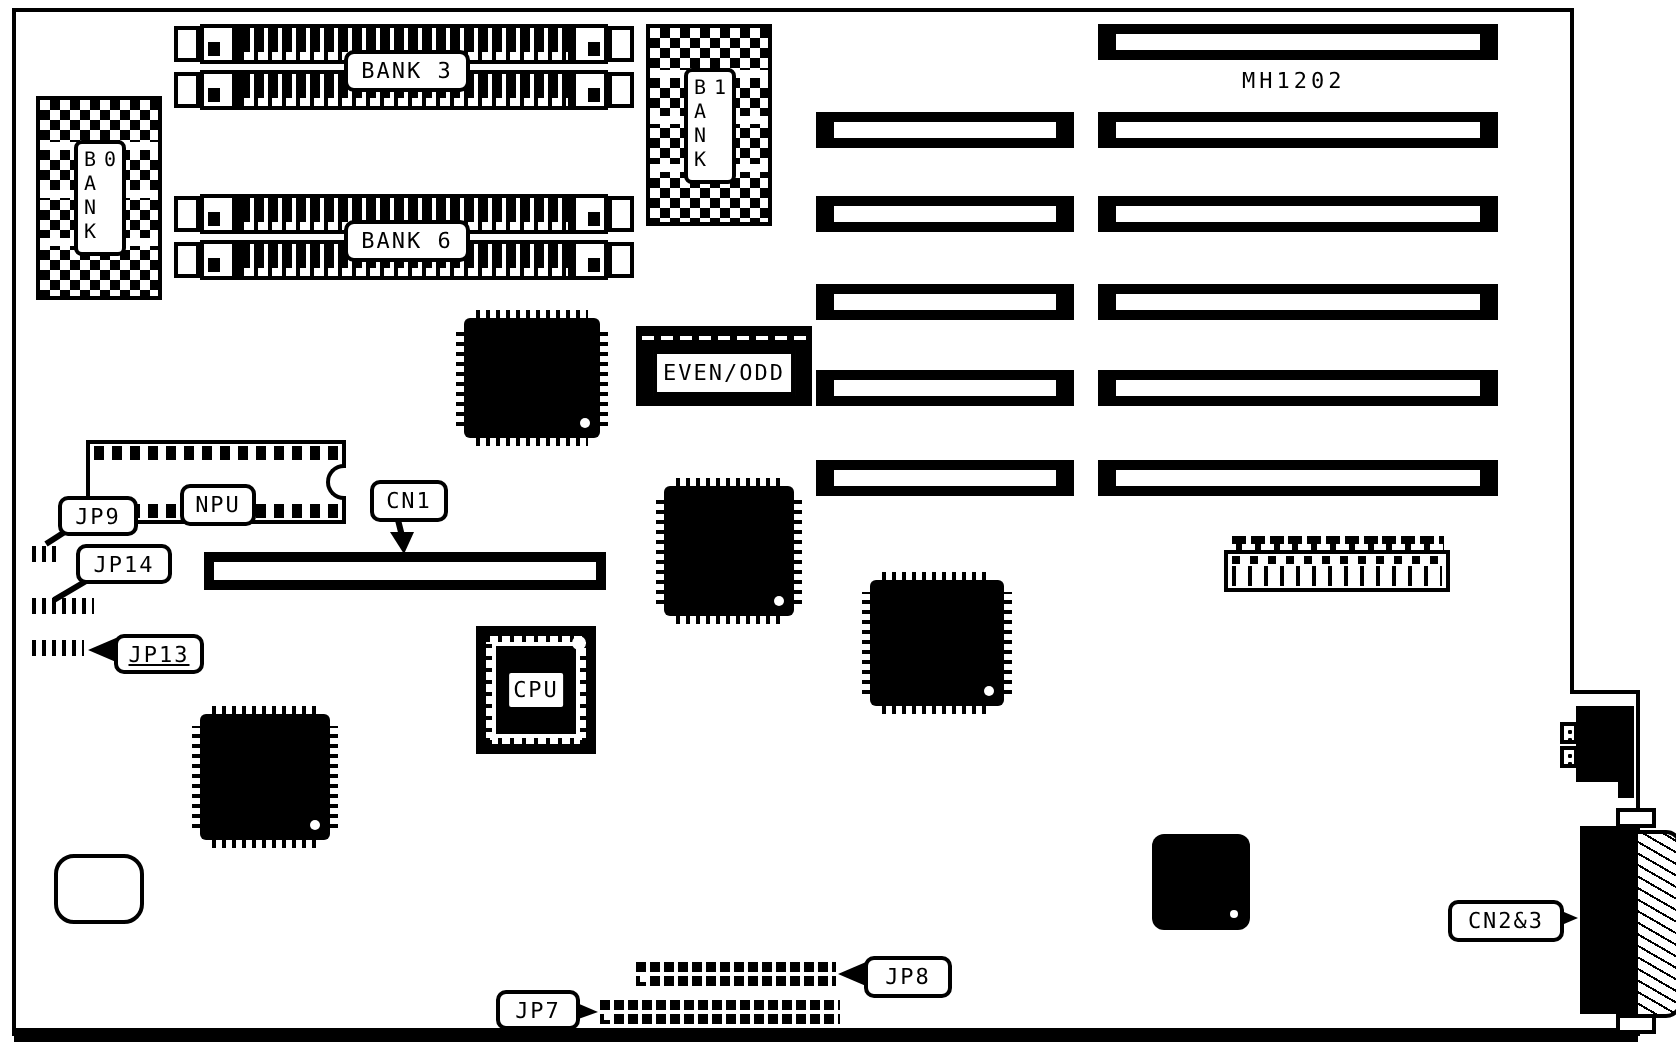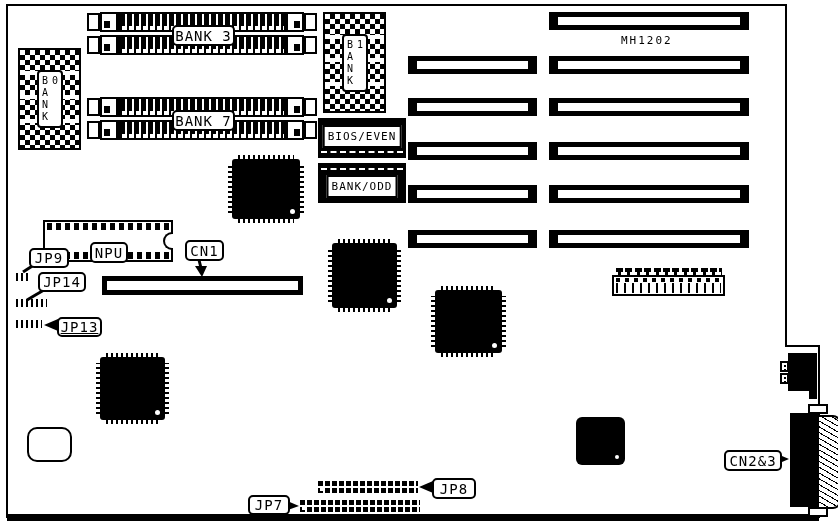--- a/index.html
+++ b/index.html
@@ -4,21 +4,21 @@
 <style>
   html,body{margin:0;padding:0;background:#fff;}
   .stage{position:relative;width:838px;height:527px;background:#fff;overflow:hidden;
          font-family:"DejaVu Sans Mono", monospace;color:#000;}
   svg.layer{position:absolute;left:0;top:0;z-index:0;}
   svg.tails{position:absolute;left:0;top:0;z-index:4;pointer-events:none;}
 
   
   .callout{position:absolute;z-index:5;background:#fff;border:2px solid #000;border-radius:5px;
            display:flex;align-items:center;justify-content:center;
-           font-size:14px;letter-spacing:1px;line-height:1;white-space:nowrap;}
+           font-size:11px;letter-spacing:1px;line-height:1;white-space:nowrap;}
 
   
   .dipblock{position:absolute;z-index:2;background:conic-gradient(#000 25%, #fff 0 50%, #000 0 75%, #fff 0);
             background-size:10px 10px;border:2px solid #000;}
   .dipgap{position:absolute;left:0;right:0;height:4px;background:#fff;}
   .vlabel{position:absolute;z-index:3;left:50%;top:50%;transform:translate(-50%,-50%);
           background:#fff;border:2px solid #000;border-radius:4px;
           writing-mode:vertical-lr;text-orientation:upright;
           font-size:10px;letter-spacing:1px;line-height:1;padding:3px 1px;
           display:flex;align-items:center;justify-content:center;}
@@ -176,29 +176,25 @@
   <div class="simm" style="left:87px;top:120px;width:230px;height:20px;">
     <div class="simm-endbox"></div>
     <div class="simm-latch"></div>
     <div class="simm-body">
         <div class="simm-teeth"></div>
         <div class="simm-ticks"></div>
       </div>
     <div class="simm-latch r"></div>
     <div class="simm-endbox"></div>
   </div>
-  <div class="callout" style="left:172px;top:110px;width:59px;height:17px;">BANK 7</div>
-
-  <div class="bios" style="left:318px;top:118px;width:88px;height:40px;">
-    <div class="bios-label" style="top:7px;">BIOS/EVEN</div>
-    <div class="bios-dash" style="bottom:5px;"></div>
-  </div>
+  <div class="callout" style="left:172px;top:110px;width:59px;height:17px;">BANK 6</div>
+
   <div class="bios" style="left:318px;top:163px;width:88px;height:40px;">
     <div class="bios-dash" style="top:5px;"></div>
-    <div class="bios-label" style="top:12px;">BANK/ODD</div>
+    <div class="bios-label" style="top:12px;">EVEN/ODD</div>
   </div>
 
   <div class="isa" style="left:549px;top:12px;width:200px;height:18px;"></div>
   <div class="isa" style="left:549px;top:56px;width:200px;height:18px;"></div>
   <div class="isa" style="left:549px;top:98px;width:200px;height:18px;"></div>
   <div class="isa" style="left:549px;top:142px;width:200px;height:18px;"></div>
   <div class="isa" style="left:549px;top:185px;width:200px;height:18px;"></div>
   <div class="isa" style="left:549px;top:230px;width:200px;height:18px;"></div>
 
   <div class="isa" style="left:408px;top:56px;width:129px;height:18px;"></div>
@@ -265,20 +261,26 @@
       <div class="pins-h" style="bottom:0;"></div>
     <div class="pins-v" style="left:0;"></div>
       <div class="pins-v" style="right:0;"></div>
     <div class="qfp-body"></div>
     <div class="qfp-dot"></div>
   </div>
   <div class="plcc" style="left:576px;top:417px;width:49px;height:48px;">
     <div class="qfp-dot"></div>
   </div>
 
+  <div class="cpu" style="left:238px;top:313px;width:60px;height:64px;">
+    <div class="cpu-ring"></div>
+    <div class="cpu-core"></div>
+    <div class="cpu-dot"></div>
+    <div class="cpu-label">CPU</div>
+  </div>
 
   <div class="blob" style="left:27px;top:427px;width:41px;height:31px;"></div>
 
   <div class="pinhdr" style="left:318px;top:481px;width:100px;height:12px;"></div>
   <div class="callout" style="left:432px;top:478px;width:40px;height:17px;">JP8</div>
   <div class="pinhdr" style="left:300px;top:500px;width:120px;height:12px;"></div>
   <div class="callout" style="left:248px;top:495px;width:38px;height:16px;">JP7</div>
 
   <div class="kbd-body" style="left:788px;top:353px;width:29px;height:38px;"></div>
   <div class="kbd-body" style="left:809px;top:389px;width:8px;height:10px;"></div>

